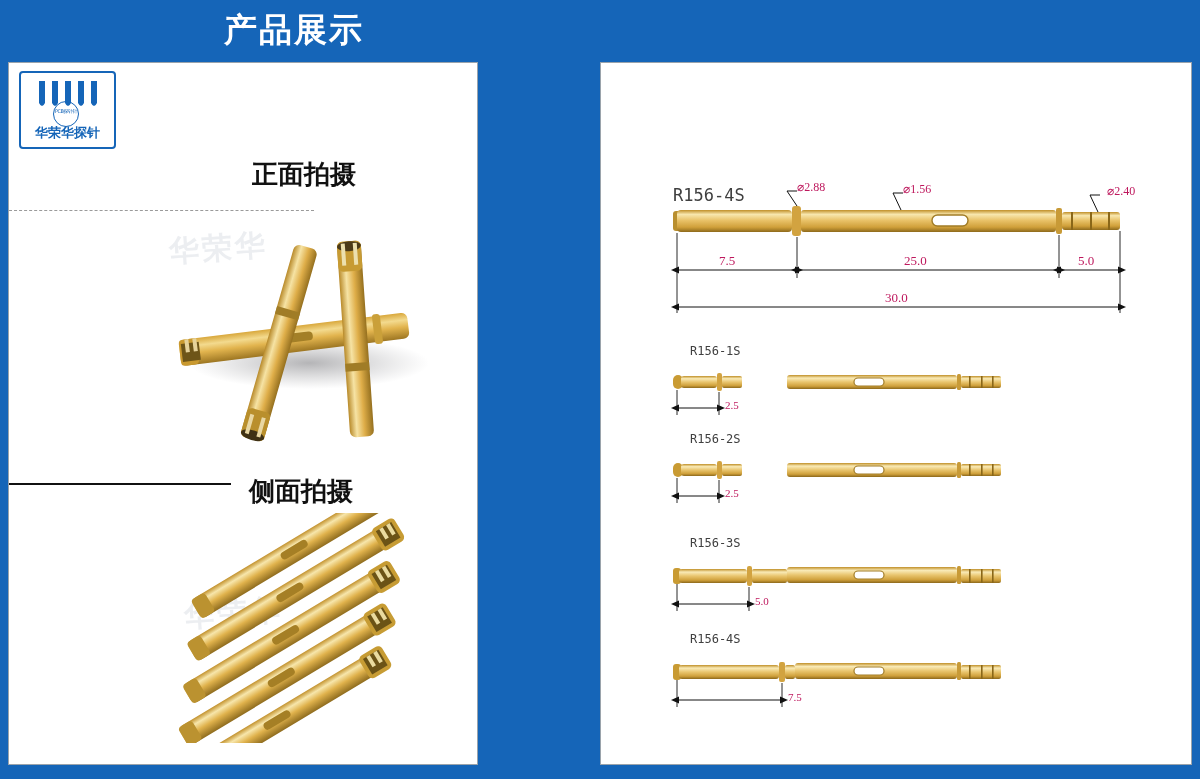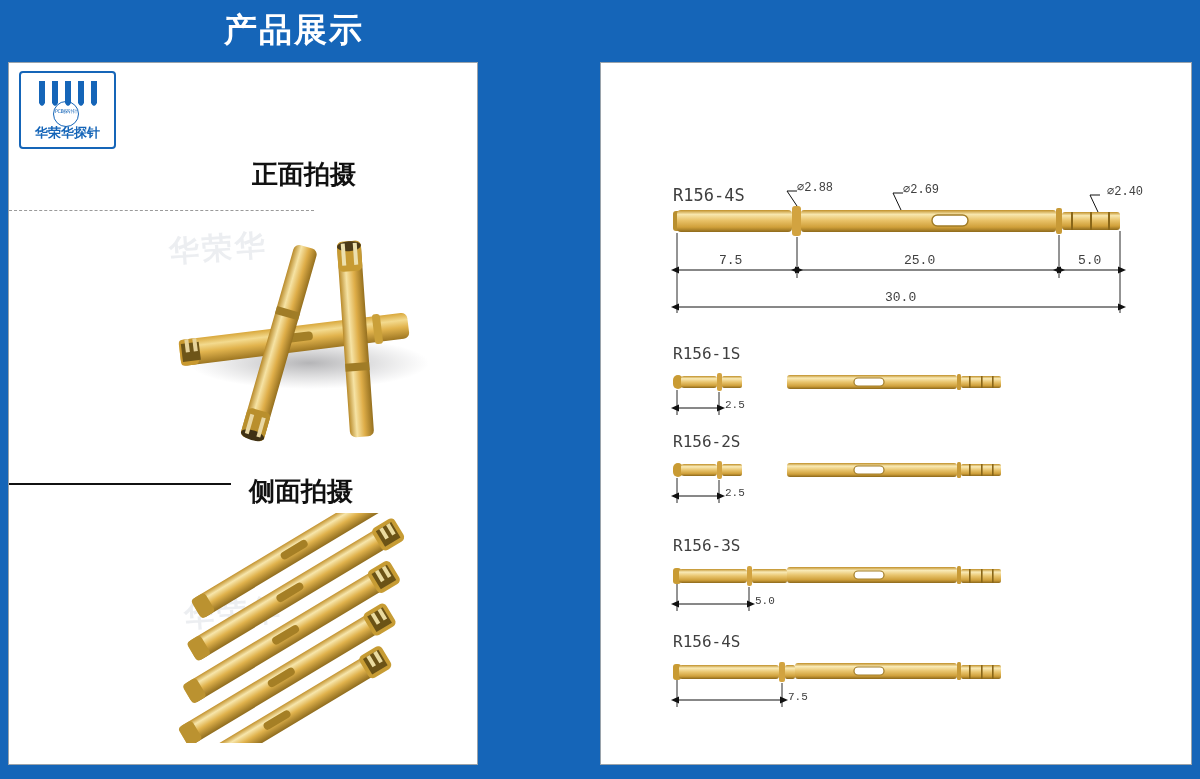--- a/index.html
+++ b/index.html
@@ -11,25 +11,26 @@
     width: 1200px;
     height: 779px;
     font-family: "Liberation Sans", sans-serif;
     overflow: hidden;
     position: relative;
   }
 
   
   .header {
     position: absolute;
-    top: 0; left: 0;
+    top: 8px; left: 0;
     width: 1200px;
     height: 60px;
     background: #1565b8;
     display: flex;
+    flex-direction: column;
   }
   .header-cell {
     display: flex;
     align-items: center;
     justify-content: center;
     color: #ffffff;
     font-size: 33px;
     font-weight: bold;
     letter-spacing: 2px;
     font-family: "DejaVu Sans", "Liberation Sans", sans-serif;
@@ -170,26 +171,26 @@
     font-weight: bold;
     color: #111;
     font-family: "DejaVu Sans", "Liberation Sans", sans-serif;
   }
   .part-label {
     position: absolute;
     color: #404040;
     font-family: "DejaVu Sans Mono", "Liberation Mono", monospace;
   }
   .part-label.big { font-size: 17px; }
-  .part-label.small { font-size: 16px; }
+  .part-label.small { font-size: 12px; margin-left: 17px; }
 
   .dim-text {
     position: absolute;
-    color: #404040;
-    font-family: Liberation Mono, monospace;
+    color: #be185d;
+    font-family: Liberation Serif, serif;
     font-size: 13px;
   }
   .dim-text.tiny { font-size: 11px; }
   .dim-text.lead { font-size: 12px; }
 
   svg { display: block; }
   .svg-abs { position: absolute; left: 0; top: 0; }
 </style>
 </head>
 <body>
@@ -457,21 +458,21 @@
       <rect x="380" y="602" width="1.6" height="14" fill="#8a6718"></rect>
       <rect x="391" y="602" width="1.6" height="14" fill="#8a6718"></rect>
 
       <line x1="76" y1="617" x2="76" y2="644" stroke="#111" stroke-width="0.9"></line>
       <line x1="181" y1="620" x2="181" y2="644" stroke="#111" stroke-width="0.9"></line>
       <line x1="77" y1="637" x2="180" y2="637" stroke="#111" stroke-width="1" marker-start="url(#arrL)" marker-end="url(#arrR)"></line>
     </g>
   </svg>
 
   <div class="dim-text lead" style="left:196px; top:117px;">⌀2.88</div>
-  <div class="dim-text lead" style="left:302px; top:119px;">⌀2.69</div>
+  <div class="dim-text lead" style="left:302px; top:119px;">⌀1.56</div>
   <div class="dim-text lead" style="left:499px; top:121px;margin-left:7px;">⌀2.40</div>
 
   <div class="dim-text" style="left:118px; top:190px;">7.5</div>
   <div class="dim-text" style="left:303px; top:190px;">25.0</div>
   <div class="dim-text" style="left:477px; top:190px;">5.0</div>
   <div class="dim-text" style="left:284px; top:227px;">30.0</div>
 
   <div class="part-label small" style="left:72px; top:281px;">R156-1S</div>
   <div class="dim-text tiny" style="left:124px; top:336px;">2.5</div>
 

